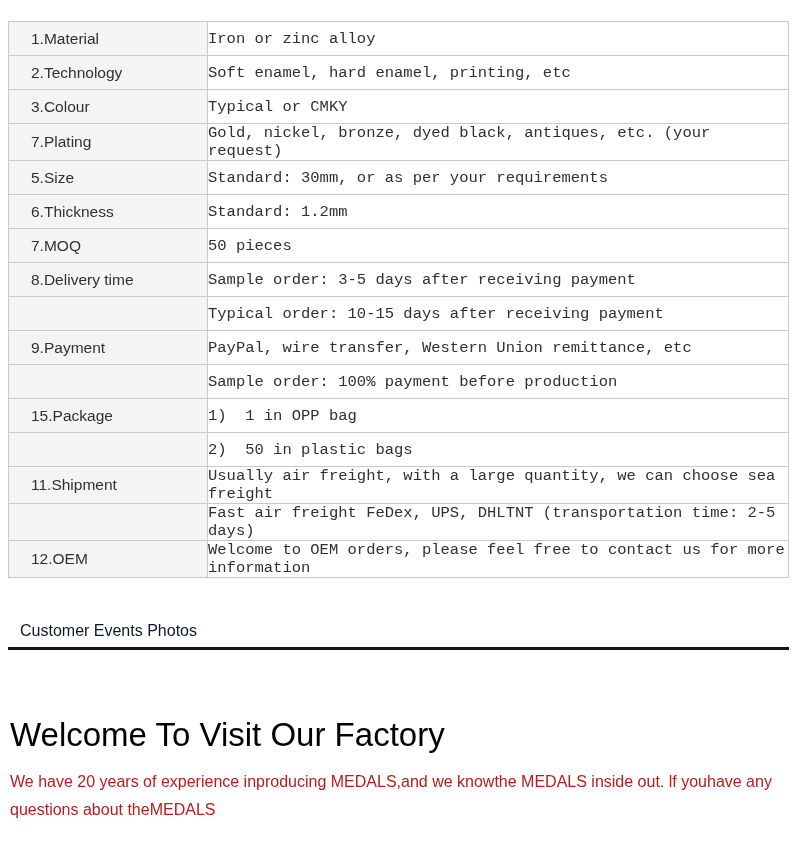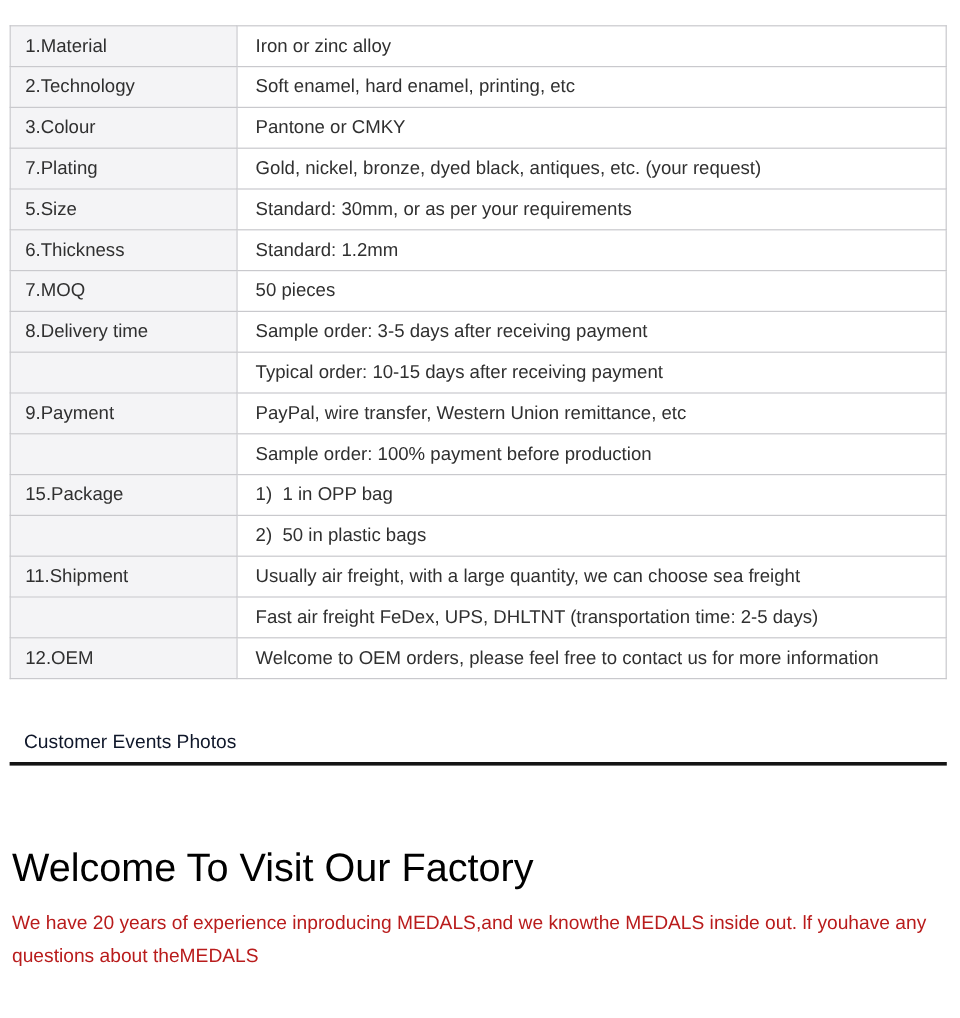--- a/index.html
+++ b/index.html
@@ -21,25 +21,25 @@
     border: 1px solid #c9c9cd;
     height: 33px;
     font-size: 15.5px;
     vertical-align: middle;
     padding: 0;
     overflow: hidden;
   }
   .spec-table td.label-cell {
     width: 176px;
     background: #f4f4f6;
-    padding-left: 12px;
+    padding-left: 22px;
   }
   .spec-table td.value-cell {
-    padding-left: 15px;
     white-space: pre-wrap;
+    font-family: Liberation Mono, monospace;
   }
   .section-title {
     margin: 44px 0 0 20px;
     font-size: 16px;
     color: #0f172a;
   }
   .section-divider {
     margin: 7px 0 0 8px;
     width: 781px;
     height: 3px;
@@ -68,21 +68,21 @@
     <tr>
       <td class="label-cell">1.Material</td>
       <td class="value-cell">Iron or zinc alloy</td>
     </tr>
     <tr>
       <td class="label-cell">2.Technology</td>
       <td class="value-cell">Soft enamel, hard enamel, printing, etc</td>
     </tr>
     <tr>
       <td class="label-cell">3.Colour</td>
-      <td class="value-cell">Pantone or CMKY</td>
+      <td class="value-cell">Typical or CMKY</td>
     </tr>
     <tr>
       <td class="label-cell">7.Plating</td>
       <td class="value-cell">Gold, nickel, bronze, dyed black, antiques, etc. (your request)</td>
     </tr>
     <tr>
       <td class="label-cell">5.Size</td>
       <td class="value-cell">Standard: 30mm, or as per your requirements</td>
     </tr>
     <tr>

